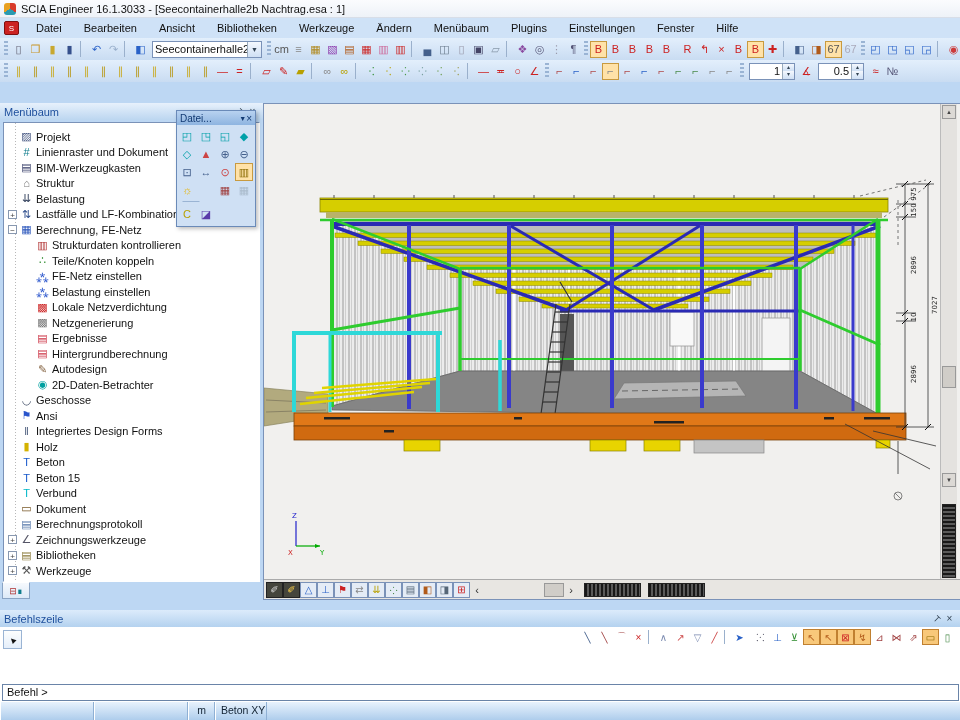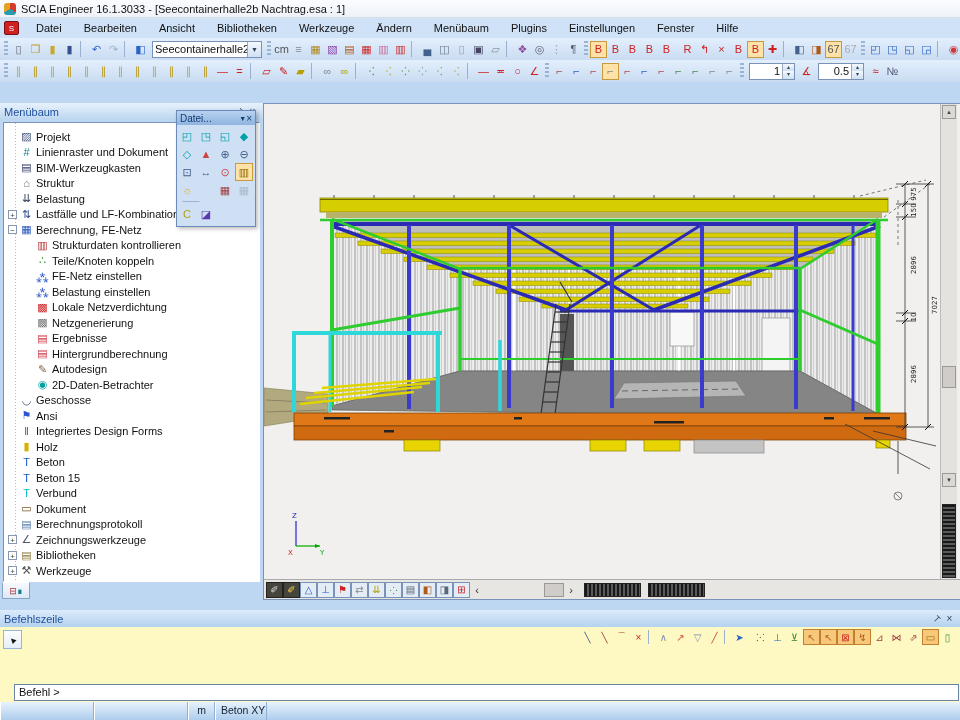--- a/index.html
+++ b/index.html
@@ -65,31 +65,31 @@
   .vthumb { position:absolute; left:1px; width:14px; height:22px; background:#d0cdc8; border:1px solid #999; }
   .vstripe { position:absolute; left:1px; width:14px; background:repeating-linear-gradient(to bottom,#181818 0 2px,#5a5a5a 2px 4px); border:1px solid #222; }
   .vbottom { height:20px; background:#e8e6e2; border-top:1px solid #aaa; display:flex; align-items:center; padding-left:2px; gap:1px; }
   .vbi { width:17px; height:16px; display:flex; align-items:center; justify-content:center; font-size:10px; border:1px solid #7a92b8; background:#e4ecf6; flex:0 0 auto; }
   .vbi.dark { background:#45453c; border-color:#222; }
   .vbi.plain { border:none; background:none; font-size:11px; color:#333; width:12px; }
   .hthumb { width:20px; height:14px; background:#d0cdc8; border:1px solid #999; margin-left:60px; }
   .hstripe { width:57px; height:14px; background:repeating-linear-gradient(90deg,#181818 0 2px,#5a5a5a 2px 4px); border:1px solid #222; margin-left:6px; }
 
   
-  .cmdpanel { position:absolute; top:610px; left:0; width:960px; height:92px; background:#fef9c3; }
+  .cmdpanel { position:absolute; top:610px; left:0; width:960px; height:92px; background:#ffffff; }
   .cmdpanel .phead { background:linear-gradient(#dcebfb,#b4d2ef); }
   .cbody { position:relative; height:57px; }
   .cursorbtn { position:absolute; left:3px; top:3px; width:19px; height:19px; background:linear-gradient(#fdfefe,#e4eefa); border:1px solid #9ab4d4; display:flex; align-items:center; justify-content:center; }
   .cursorbtn span { display:inline-block; transform:rotate(-45deg); font-size:9px; color:#111; }
   .cmdtools { position:absolute; right:4px; top:2px; display:flex; align-items:center; }
   .cbi { width:17px; height:16px; display:flex; align-items:center; justify-content:center; font-size:10px; border:1px solid transparent; }
   .cbi.active { background:#f8c87a; border:1px solid #c08030; }
   .cbi.sep { width:6px; height:14px; border:none; border-left:1px solid #9ab0cc; margin:0 1px; }
   .cbi.sp { width:4px; border:none; }
-  .cmdinput { position:absolute; left:14px; right:1px; bottom:1px; height:17px; background:#fff; border:1px solid #6a84a8; padding:1px 4px; font-size:11px; }
+  .cmdinput { position:absolute; left:2px; right:1px; bottom:1px; height:17px; background:#fff; border:1px solid #6a84a8; padding:1px 4px; font-size:11px; }
 
   
   .statusbar { position:absolute; bottom:0; left:0; width:960px; height:18px; background:linear-gradient(#e8f2fd,#aecdec); display:flex; font-size:10.5px; color:#123; }
   .scell { border-right:1px solid #8fb0d4; border-left:1px solid #fff; padding:2px 5px; white-space:nowrap; overflow:hidden; }
 
   svg text { font-family:"DejaVu Sans", sans-serif; }
 </style>
 </head>
 <body>
 

